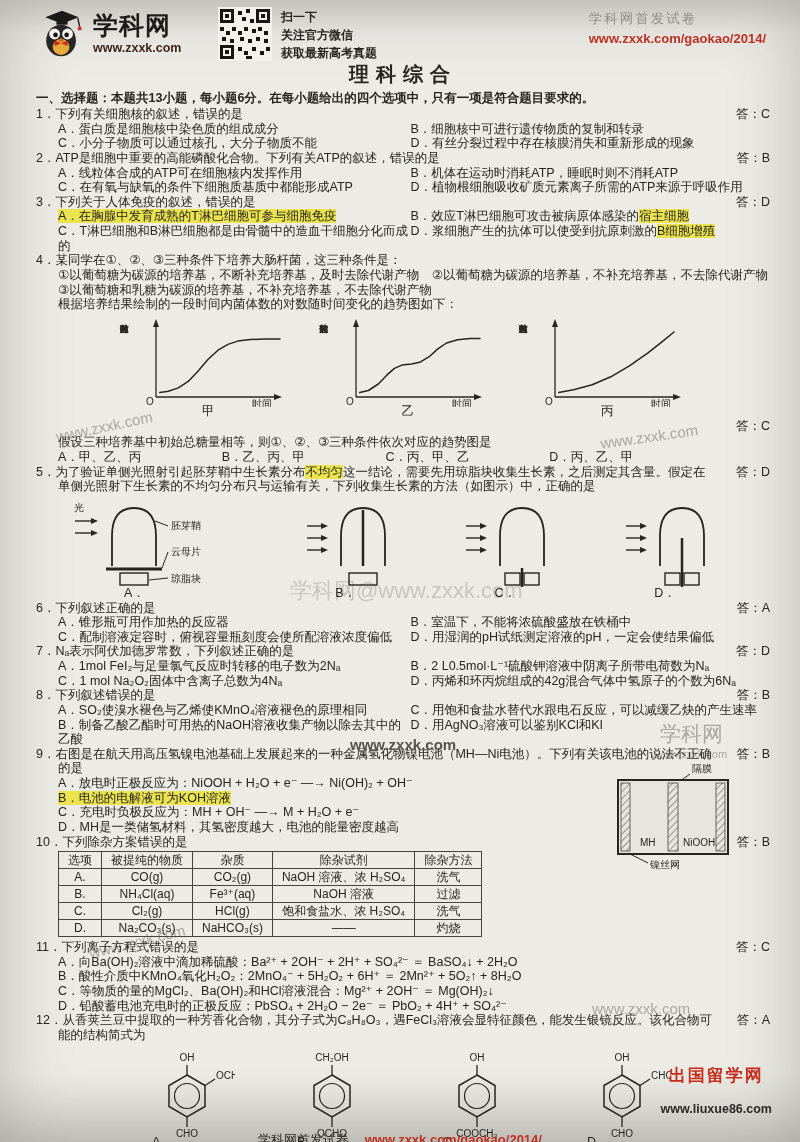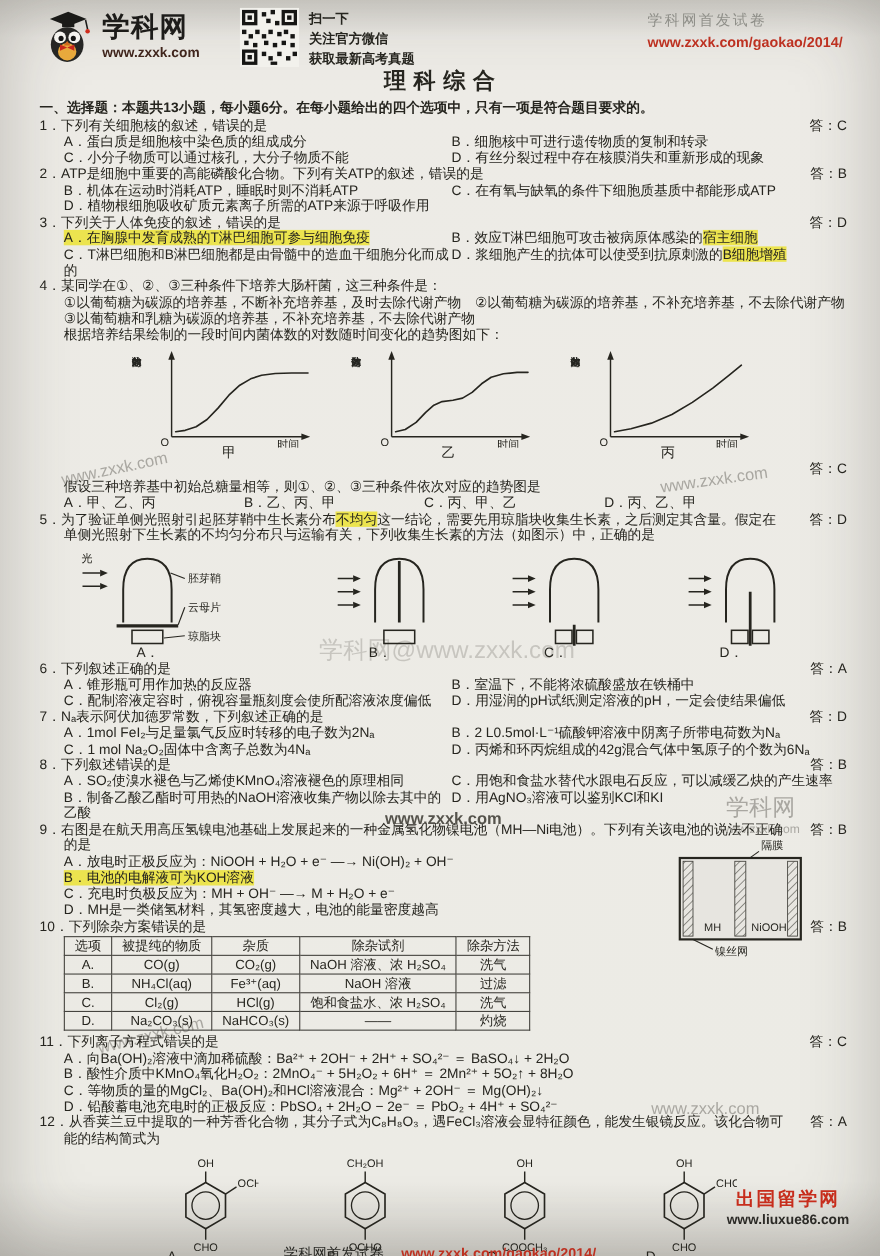--- a/index.html
+++ b/index.html
@@ -57,21 +57,21 @@
   .struct-row{display:flex;justify-content:space-between;padding:2px 100px 0 104px;}
   .struct{display:flex;flex-direction:column;}
   .struct-letter{font-size:12.5px;padding-left:12px;margin-top:-4px;}
   svg .chem{font-size:10px;fill:#26251f;}
   .pagenum{text-align:center;margin-top:4px;}
   
   .wm{position:absolute;color:#a9a7a1;z-index:1;white-space:nowrap;pointer-events:none;}
   .wm-dark{color:#55534c;z-index:4;font-weight:bold;}
   .footer-right{position:absolute;right:28px;bottom:26px;text-align:center;z-index:3;}
   .liuxue-name{display:block;color:#c72d1c;font-size:17px;font-weight:bold;letter-spacing:2px;}
-  .liuxue-url{display:block;color:#2b2a26;font-size:12.5px;font-weight:bold;margin-top:1px;}
+  .liuxue-url{display:block;color:#2b2a26;font-size:12.5px;font-weight:bold;margin-top:15px;}
   .footer-bottom{position:absolute;left:0;right:0;bottom:-7px;text-align:center;z-index:3;font-size:13px;}
   .fb-title{color:#2a2a26;}
   .fb-url{color:#bd3121;font-weight:bold;margin-left:12px;}
 </style>
 </head>
 <body>
 
 <div class="page">
 
   <div class="wm" style="left:55px;top:418px;font-size:15px;transform:rotate(-12deg);">www.zxxk.com</div>
@@ -171,20 +171,21 @@
         <span class="opt">D．有丝分裂过程中存在核膜消失和重新形成的现象</span>
       </div>
     </div>
 
     <div class="q">
       <div class="qrow">
         <span class="stem">2．ATP是细胞中重要的高能磷酸化合物。下列有关ATP的叙述，错误的是</span>
         <span class="ans">答：B</span>
       </div>
       <div class="opts">
+        <span class="opt">A．线粒体合成的ATP可在细胞核内发挥作用</span>
         <span class="opt">B．机体在运动时消耗ATP，睡眠时则不消耗ATP</span>
         <span class="opt">C．在有氧与缺氧的条件下细胞质基质中都能形成ATP</span>
         <span class="opt">D．植物根细胞吸收矿质元素离子所需的ATP来源于呼吸作用</span>
       </div>
     </div>
 
     <div class="q">
       <div class="qrow">
         <span class="stem">3．下列关于人体免疫的叙述，错误的是</span>
         <span class="ans">答：D</span>

